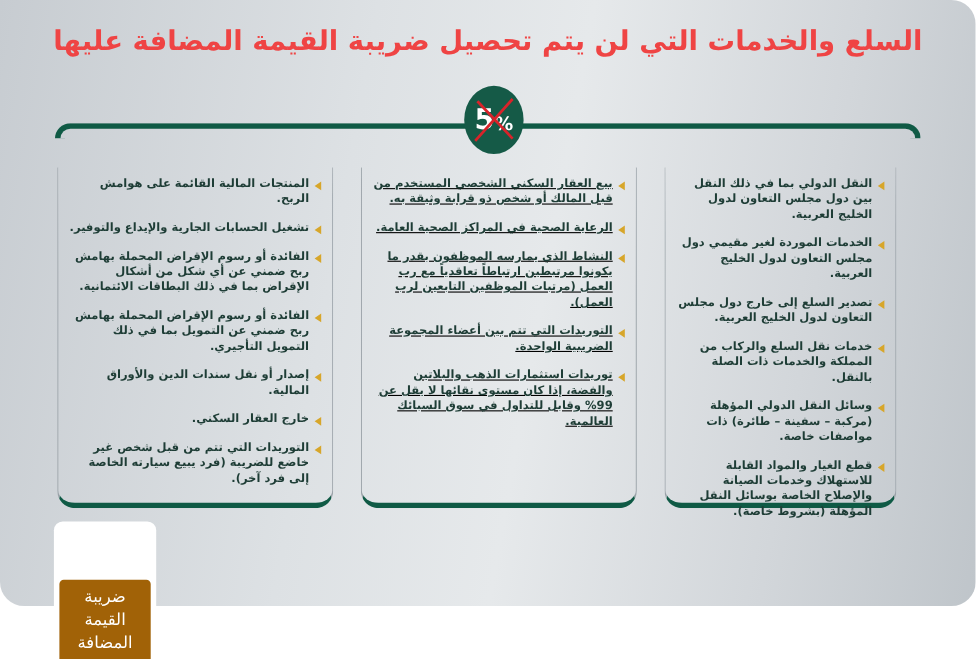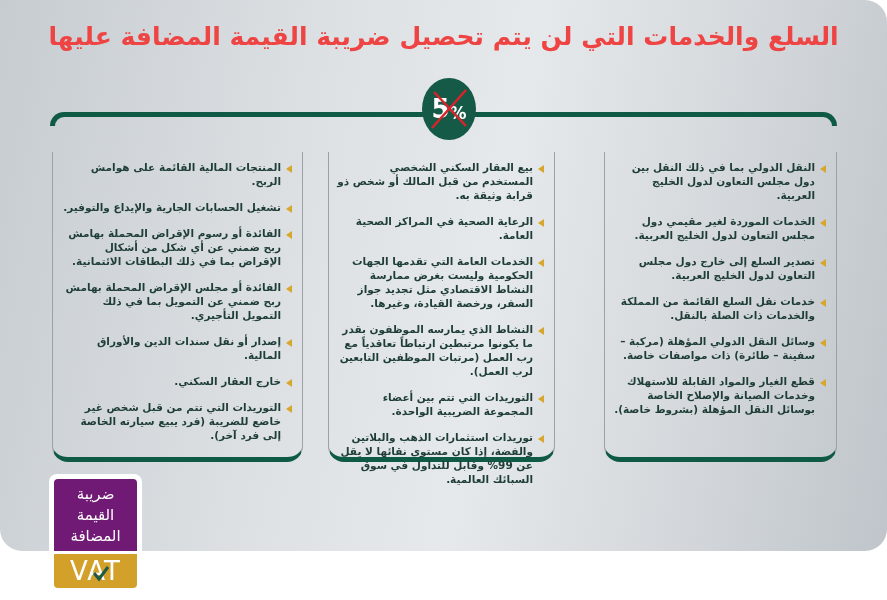--- a/index.html
+++ b/index.html
@@ -38,22 +38,22 @@
   .badge svg { position: absolute; left: 6px; top: 8px; }
 
   .card {
     position: absolute; top: 152px; height: 310px;
     border-left: 1.5px solid #9aa2a8; border-right: 1.5px solid #9aa2a8;
     border-bottom: 5px solid #0f5a45;
     border-radius: 0 0 16px 16px;
     padding: 8px 10px 0 8px;
     direction: rtl;
   }
-  .card.c1 { left: 604px; width: 233px; }
-  .card.c2 { left: 328px; width: 227px; }
+  .card.c1 { left: 604px; width: 211px; }
+  .card.c2 { left: 328px; width: 251px; text-decoration: underline; }
   .card.c3 { left: 52px; width: 251px; }
 
   .item {
     display: flex; align-items: flex-start; direction: rtl;
     margin-bottom: 12px;
   }
   .bullet {
     flex: 0 0 auto; width: 0; height: 0; margin-top: 5px; margin-left: 5px;
     border-top: 4px solid transparent; border-bottom: 4px solid transparent;
     border-right: 6px solid #d7a62a;
@@ -61,23 +61,24 @@
   .item-text {
     font-family: "DejaVu Sans", sans-serif; font-weight: bold;
     font-size: 10.5px; line-height: 14px; color: #1e3d36; text-align: right;
   }
 
   .logo {
     position: absolute; left: 49px; top: 474px; width: 93px; height: 120px;
     background: #ffffff; border-radius: 8px; padding: 5px;
   }
   .logo-green {
-    background: #701a75; border-radius: 4px 4px 0 0; height: 72px;
+    background: #a16207; border-radius: 4px 4px 0 0; height: 72px;
     display: flex; flex-direction: column; align-items: center; justify-content: center;
     direction: rtl;
+    margin-top: 48px;
   }
   .logo-line { color: #ffffff; font-family: "DejaVu Sans", sans-serif; font-size: 15px; line-height: 21px; font-weight: normal; }
   .logo-gold {
     margin-top: 3px; background: #d3a12a; border-radius: 0 0 4px 4px; height: 34px;
     display: flex; align-items: center; justify-content: center; position: relative;
   }
   .logo-vat { color: #ffffff; font-family: "DejaVu Sans", sans-serif; font-weight: normal; font-size: 26px; letter-spacing: 1px; }
   .logo-check { position: absolute; left: 38px; top: 10px; }
 </style>
 </head>
@@ -106,44 +107,40 @@
   <div class="item">
       <span class="bullet"></span>
       <span class="item-text">الخدمات الموردة لغير مقيمي دول مجلس التعاون لدول الخليج العربية.</span>
     </div>
   <div class="item">
       <span class="bullet"></span>
       <span class="item-text">تصدير السلع إلى خارج دول مجلس التعاون لدول الخليج العربية.</span>
     </div>
   <div class="item">
       <span class="bullet"></span>
-      <span class="item-text">خدمات نقل السلع القائمة من المملكة والخدمات ذات الصلة بالنقل.</span>
+      <span class="item-text">خدمات نقل السلع والركاب من المملكة والخدمات ذات الصلة بالنقل.</span>
     </div>
   <div class="item">
       <span class="bullet"></span>
       <span class="item-text">وسائل النقل الدولي المؤهلة (مركبة – سفينة – طائرة) ذات مواصفات خاصة.</span>
     </div>
   <div class="item">
       <span class="bullet"></span>
       <span class="item-text">قطع الغيار والمواد القابلة للاستهلاك وخدمات الصيانة والإصلاح الخاصة بوسائل النقل المؤهلة (بشروط خاصة).</span>
     </div>
 </div>
 
 <div class="card c2">
   <div class="item">
       <span class="bullet"></span>
       <span class="item-text">بيع العقار السكني الشخصي المستخدم من قبل المالك أو شخص ذو قرابة وثيقة به.</span>
     </div>
   <div class="item">
       <span class="bullet"></span>
       <span class="item-text">الرعاية الصحية في المراكز الصحية العامة.</span>
-    </div>
-  <div class="item">
-      <span class="bullet"></span>
-      <span class="item-text">الخدمات العامة التي تقدمها الجهات الحكومية وليست بغرض ممارسة النشاط الاقتصادي مثل تجديد جواز السفر، ورخصة القيادة، وغيرها.</span>
     </div>
   <div class="item">
       <span class="bullet"></span>
       <span class="item-text">النشاط الذي يمارسه الموظفون بقدر ما يكونوا مرتبطين ارتباطاً تعاقدياً مع رب العمل (مرتبات الموظفين التابعين لرب العمل).</span>
     </div>
   <div class="item">
       <span class="bullet"></span>
       <span class="item-text">التوريدات التي تتم بين أعضاء المجموعة الضريبية الواحدة.</span>
     </div>
   <div class="item">
@@ -160,21 +157,21 @@
   <div class="item">
       <span class="bullet"></span>
       <span class="item-text">تشغيل الحسابات الجارية والإيداع والتوفير.</span>
     </div>
   <div class="item">
       <span class="bullet"></span>
       <span class="item-text">الفائدة أو رسوم الإقراض المحملة بهامش ربح ضمني عن أي شكل من أشكال الإقراض بما في ذلك البطاقات الائتمانية.</span>
     </div>
   <div class="item">
       <span class="bullet"></span>
-      <span class="item-text">الفائدة أو مجلس الإقراض المحملة بهامش ربح ضمني عن التمويل بما في ذلك التمويل التأجيري.</span>
+      <span class="item-text">الفائدة أو رسوم الإقراض المحملة بهامش ربح ضمني عن التمويل بما في ذلك التمويل التأجيري.</span>
     </div>
   <div class="item">
       <span class="bullet"></span>
       <span class="item-text">إصدار أو نقل سندات الدين والأوراق المالية.</span>
     </div>
   <div class="item">
       <span class="bullet"></span>
       <span class="item-text">خارج العقار السكني.</span>
     </div>
   <div class="item">

